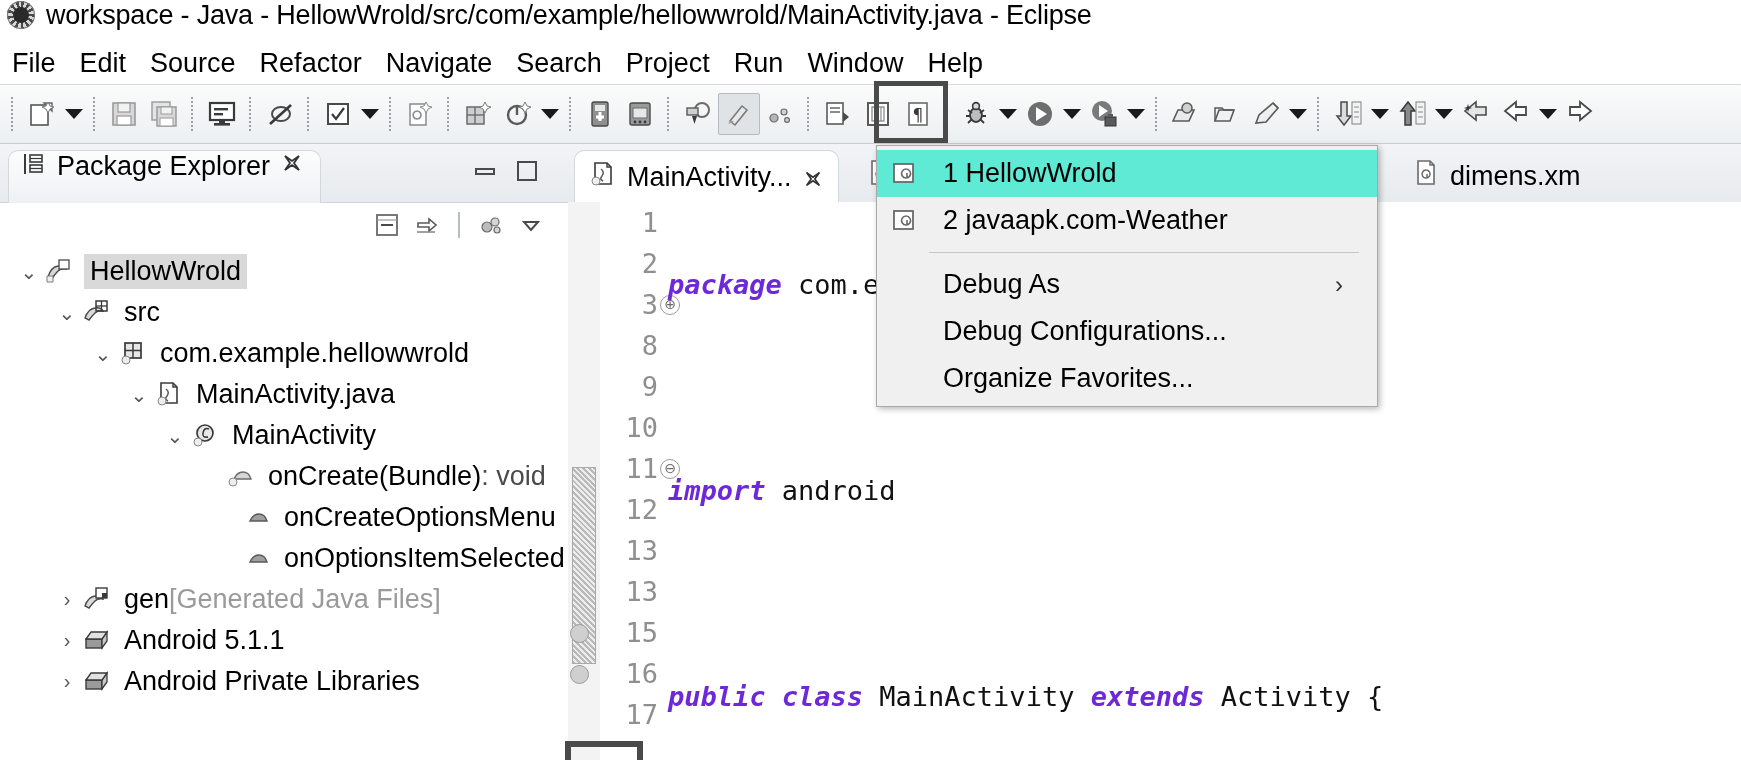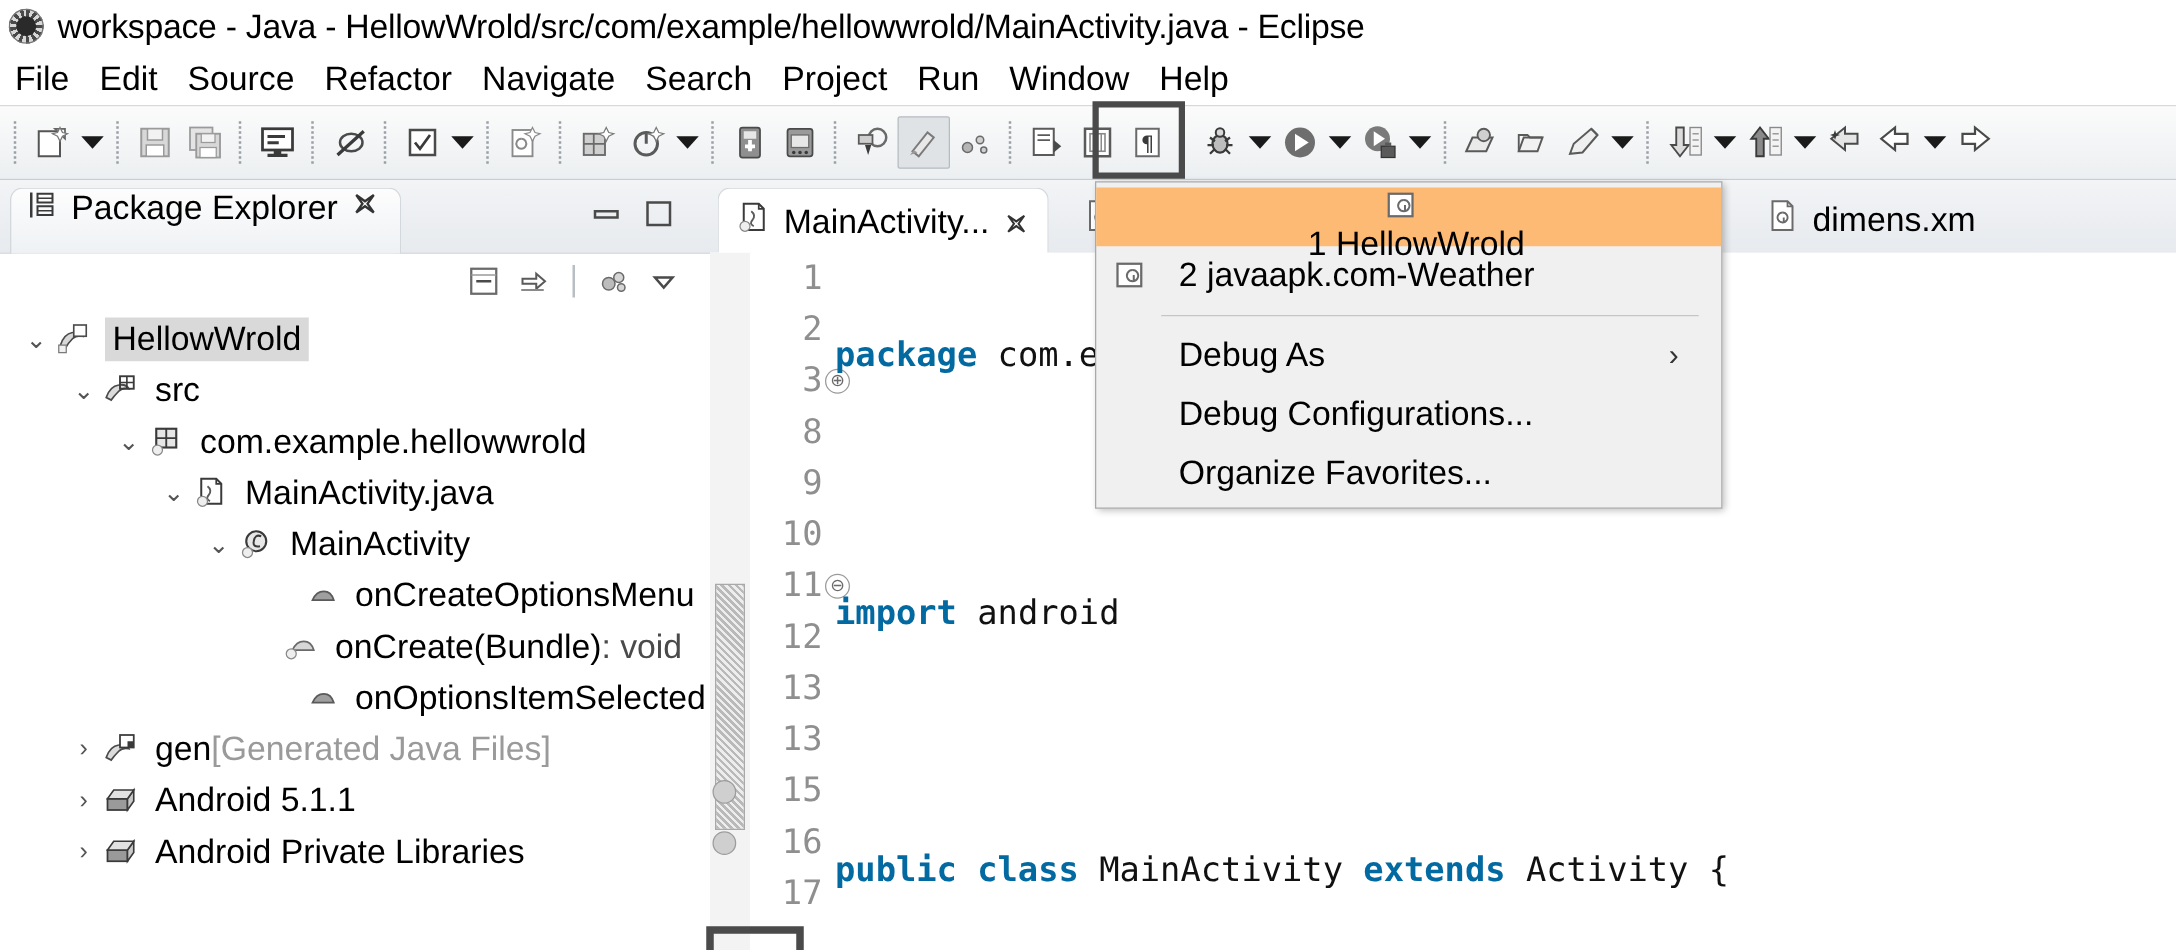--- a/index.html
+++ b/index.html
@@ -11,21 +11,21 @@
     font-family: "Liberation Sans", sans-serif;
     overflow: hidden;
     position: relative;
     color: #000;
   }
 
   
   .titlebar {
     height: 42px;
     display: flex;
-    align-items: center;
+    align-items: flex-start;
     padding-left: 6px;
     background: #ffffff;
   }
   .app-icon {
     width: 30px; height: 30px;
     margin-right: 10px;
     position: relative;
     flex: 0 0 auto;
   }
   .app-icon .ring {
@@ -302,21 +302,21 @@
   .code {
     position: absolute;
     left: 100px; top: 0;
     width: 1073px; height: 558px;
     font-family: "DejaVu Sans Mono", monospace;
     font-size: 27px;
     color: #111;
     white-space: pre;
   }
   .cl { height: 41px; line-height: 41px; }
-  .kw { font-weight: bold; color: #0369a1; }
+  .kw { font-weight: bold; color: #6d28d9; font-style: italic; }
 
   
   .bp-highlight {
     position: absolute;
     left: 565px; top: 597px;
     width: 78px; height: 65px;
     border: 6px solid #4a4a4a;
     box-sizing: border-box;
     z-index: 35;
   }
@@ -333,21 +333,21 @@
     padding: 4px 0 4px 0;
     font-size: 27px;
   }
   .dm-item {
     height: 47px;
     display: flex; align-items: center;
     padding-left: 12px;
     white-space: nowrap;
     position: relative;
   }
-  .dm-item.selected { background: #fdba74; flex-direction: column; }
+  .dm-item.selected { background: #5eead4; }
   .dm-icon {
     width: 34px; height: 30px; flex: 0 0 auto;
     margin-right: 20px;
   }
   .dm-icon.blank { background: transparent; }
   .dm-label { }
   .dm-sep {
     height: 1px;
     background: #c6c6c6;
     margin: 8px 18px 8px 52px;
@@ -761,40 +761,40 @@
         <span class="tree-icon">
           <svg width="30" height="28" viewBox="0 0 30 28">
             <circle cx="15" cy="12" r="8" fill="#e8e8e8" stroke="#3a3a3a" stroke-width="1.7"></circle>
             <path d="M19 8 q-5 -2 -6 4 q-1 5 5 4" fill="none" stroke="#3a3a3a" stroke-width="1.6"></path>
             <circle cx="8" cy="21" r="4" fill="#eee" stroke="#888" stroke-width="1"></circle>
           </svg>
         </span>
         <span class="tree-label">MainActivity</span>
       </div>
 
+      <div class="tree-row" style="padding-left:196px;">
+        <span class="twisty none"></span>
+        <span class="tree-icon">
+          <svg width="30" height="28" viewBox="0 0 30 28">
+            <path d="M8 17 q3 -7 9 -7 q6 0 8 7z" fill="#d6d6d6" stroke="#6a6a6a" stroke-width="1.4"></path>
+            <circle cx="7" cy="20" r="4" fill="#eee" stroke="#888" stroke-width="1"></circle>
+          </svg>
+        </span>
+        <span class="tree-label">onCreate(Bundle)</span>
+        <span class="tree-type"> : void</span>
+      </div>
+
       <div class="tree-row" style="padding-left:212px;">
         <span class="twisty none"></span>
         <span class="tree-icon">
           <svg width="30" height="28" viewBox="0 0 30 28">
             <path d="M8 18 q3 -7 9 -7 q6 0 8 7z" fill="#9f9f9f" stroke="#5a5a5a" stroke-width="1.4"></path>
           </svg>
         </span>
         <span class="tree-label">onCreateOptionsMenu</span>
-      </div>
-
-      <div class="tree-row" style="padding-left:196px;">
-        <span class="twisty none"></span>
-        <span class="tree-icon">
-          <svg width="30" height="28" viewBox="0 0 30 28">
-            <path d="M8 17 q3 -7 9 -7 q6 0 8 7z" fill="#d6d6d6" stroke="#6a6a6a" stroke-width="1.4"></path>
-            <circle cx="7" cy="20" r="4" fill="#eee" stroke="#888" stroke-width="1"></circle>
-          </svg>
-        </span>
-        <span class="tree-label">onCreate(Bundle)</span>
-        <span class="tree-type"> : void</span>
       </div>
 
       <div class="tree-row" style="padding-left:212px;">
         <span class="twisty none"></span>
         <span class="tree-icon">
           <svg width="30" height="28" viewBox="0 0 30 28">
             <path d="M8 18 q3 -7 9 -7 q6 0 8 7z" fill="#9f9f9f" stroke="#5a5a5a" stroke-width="1.4"></path>
           </svg>
         </span>
         <span class="tree-label">onOptionsItemSelected</span>

